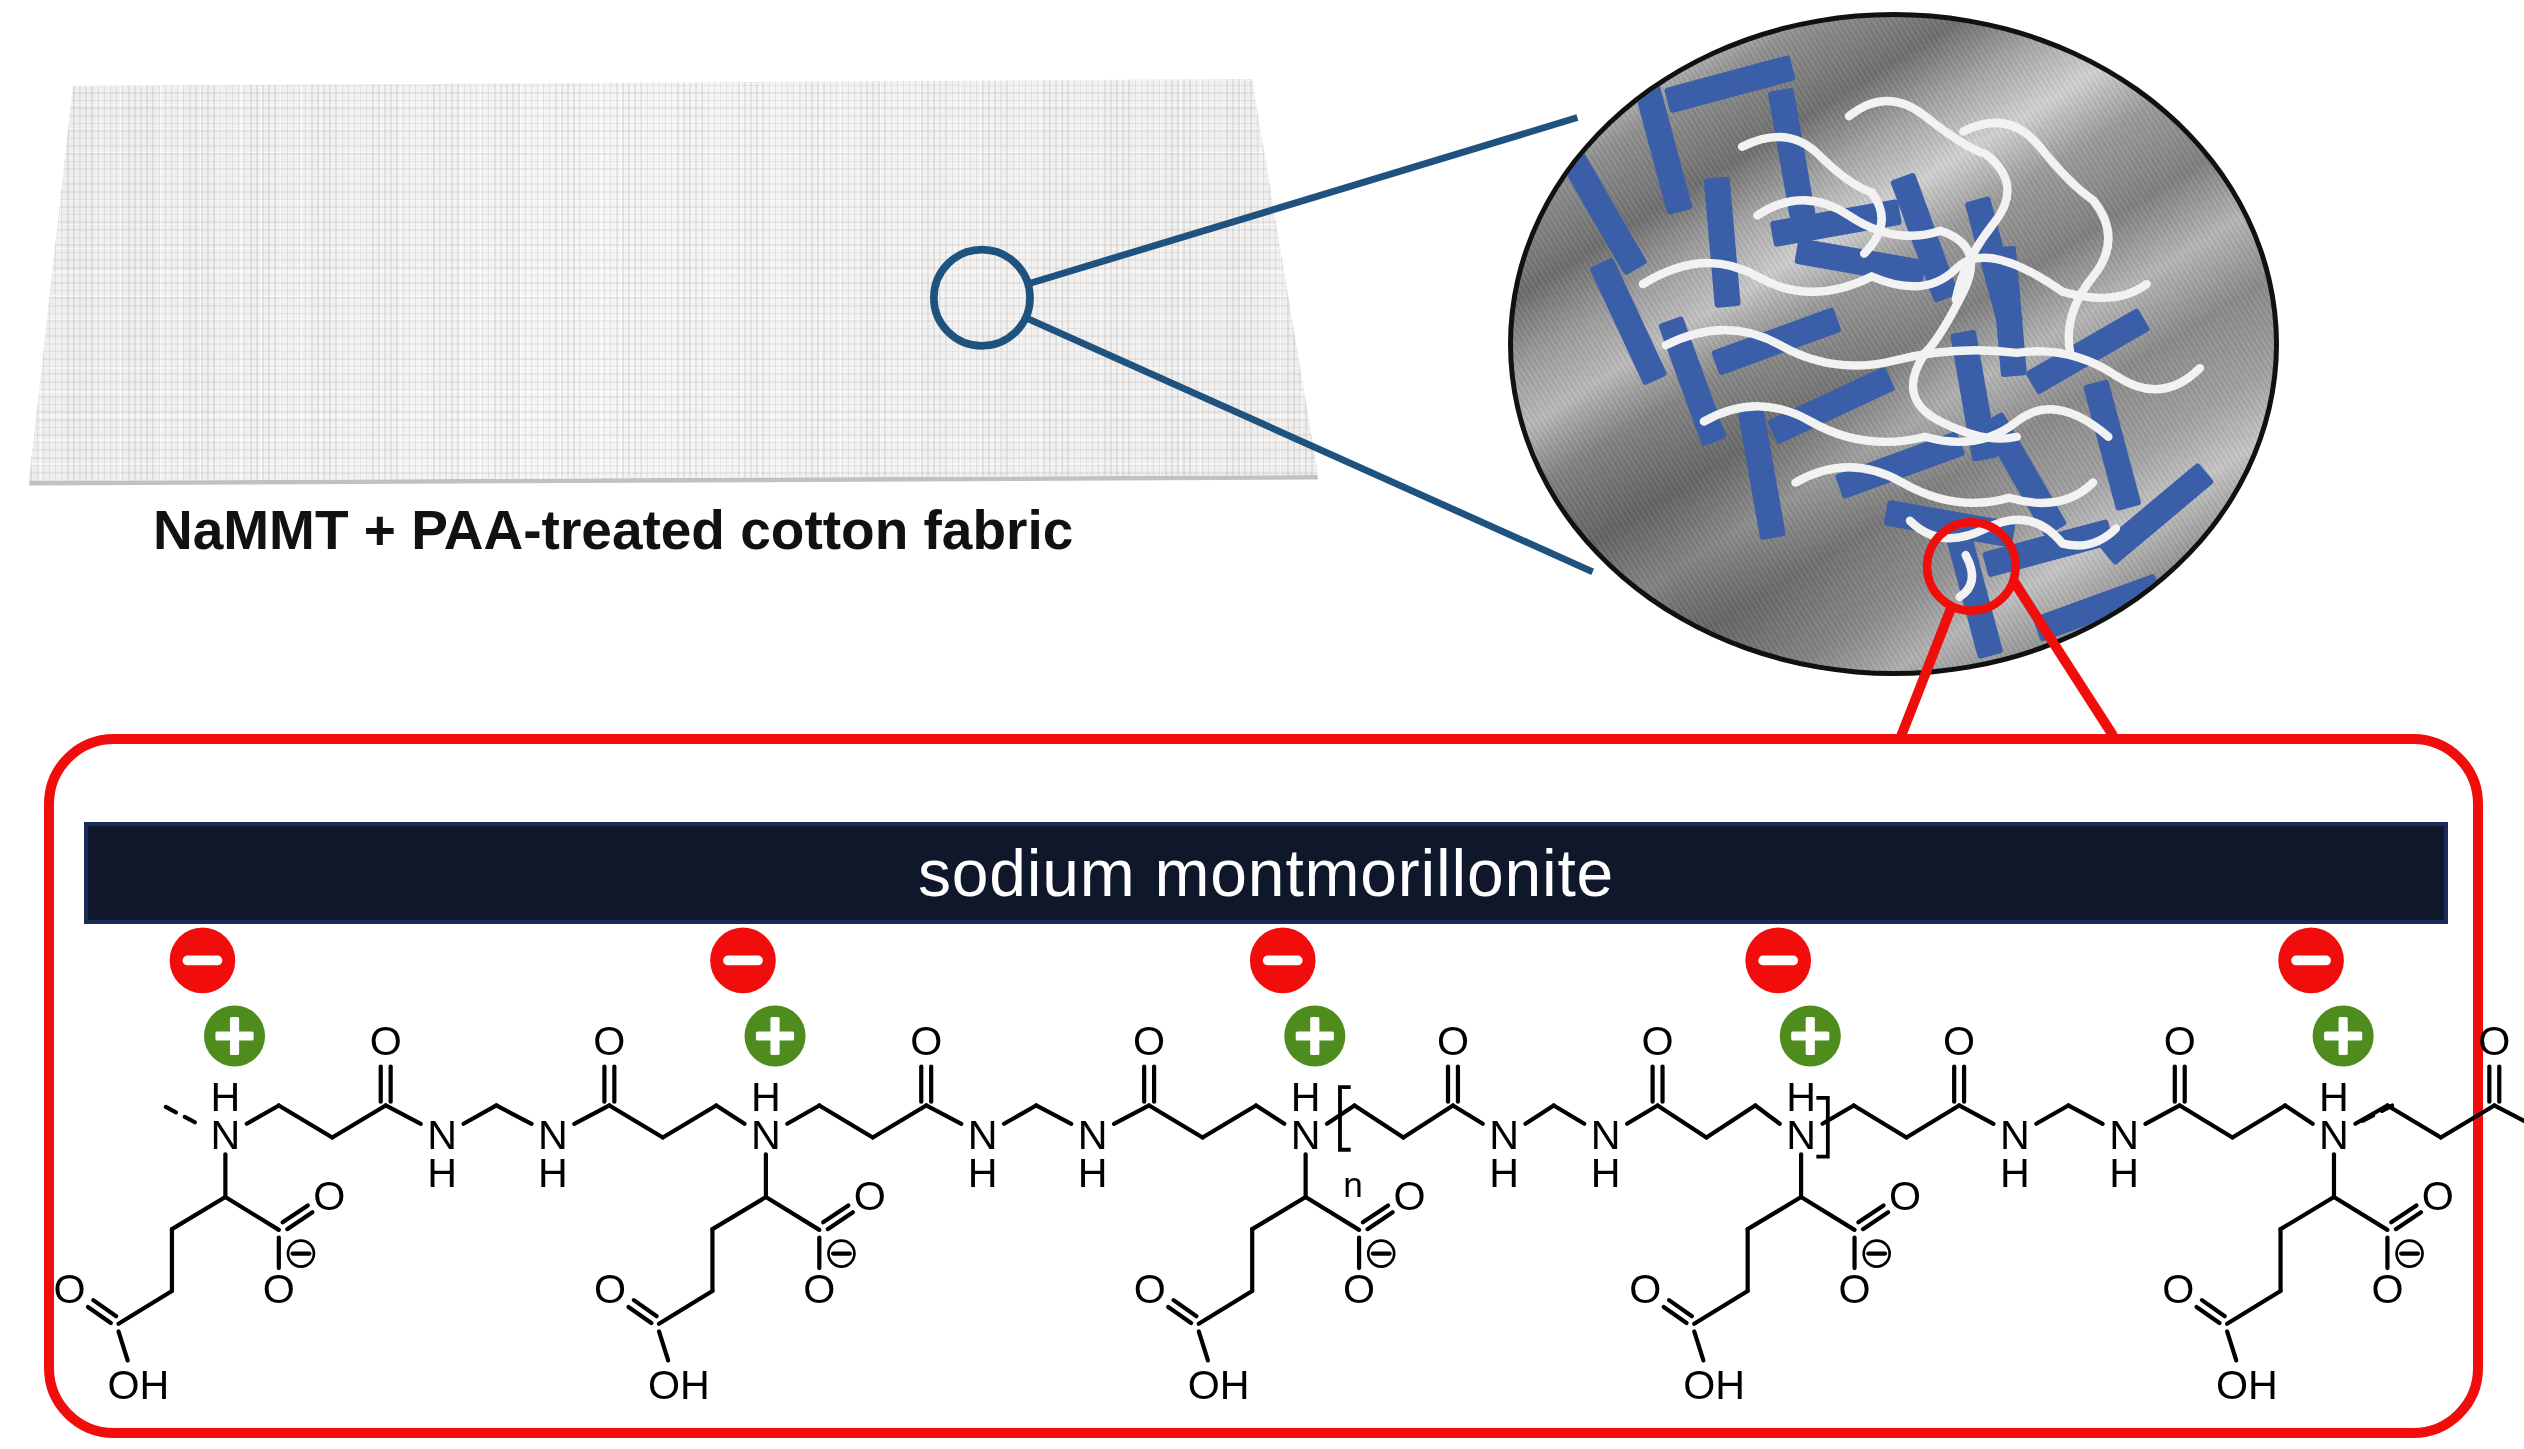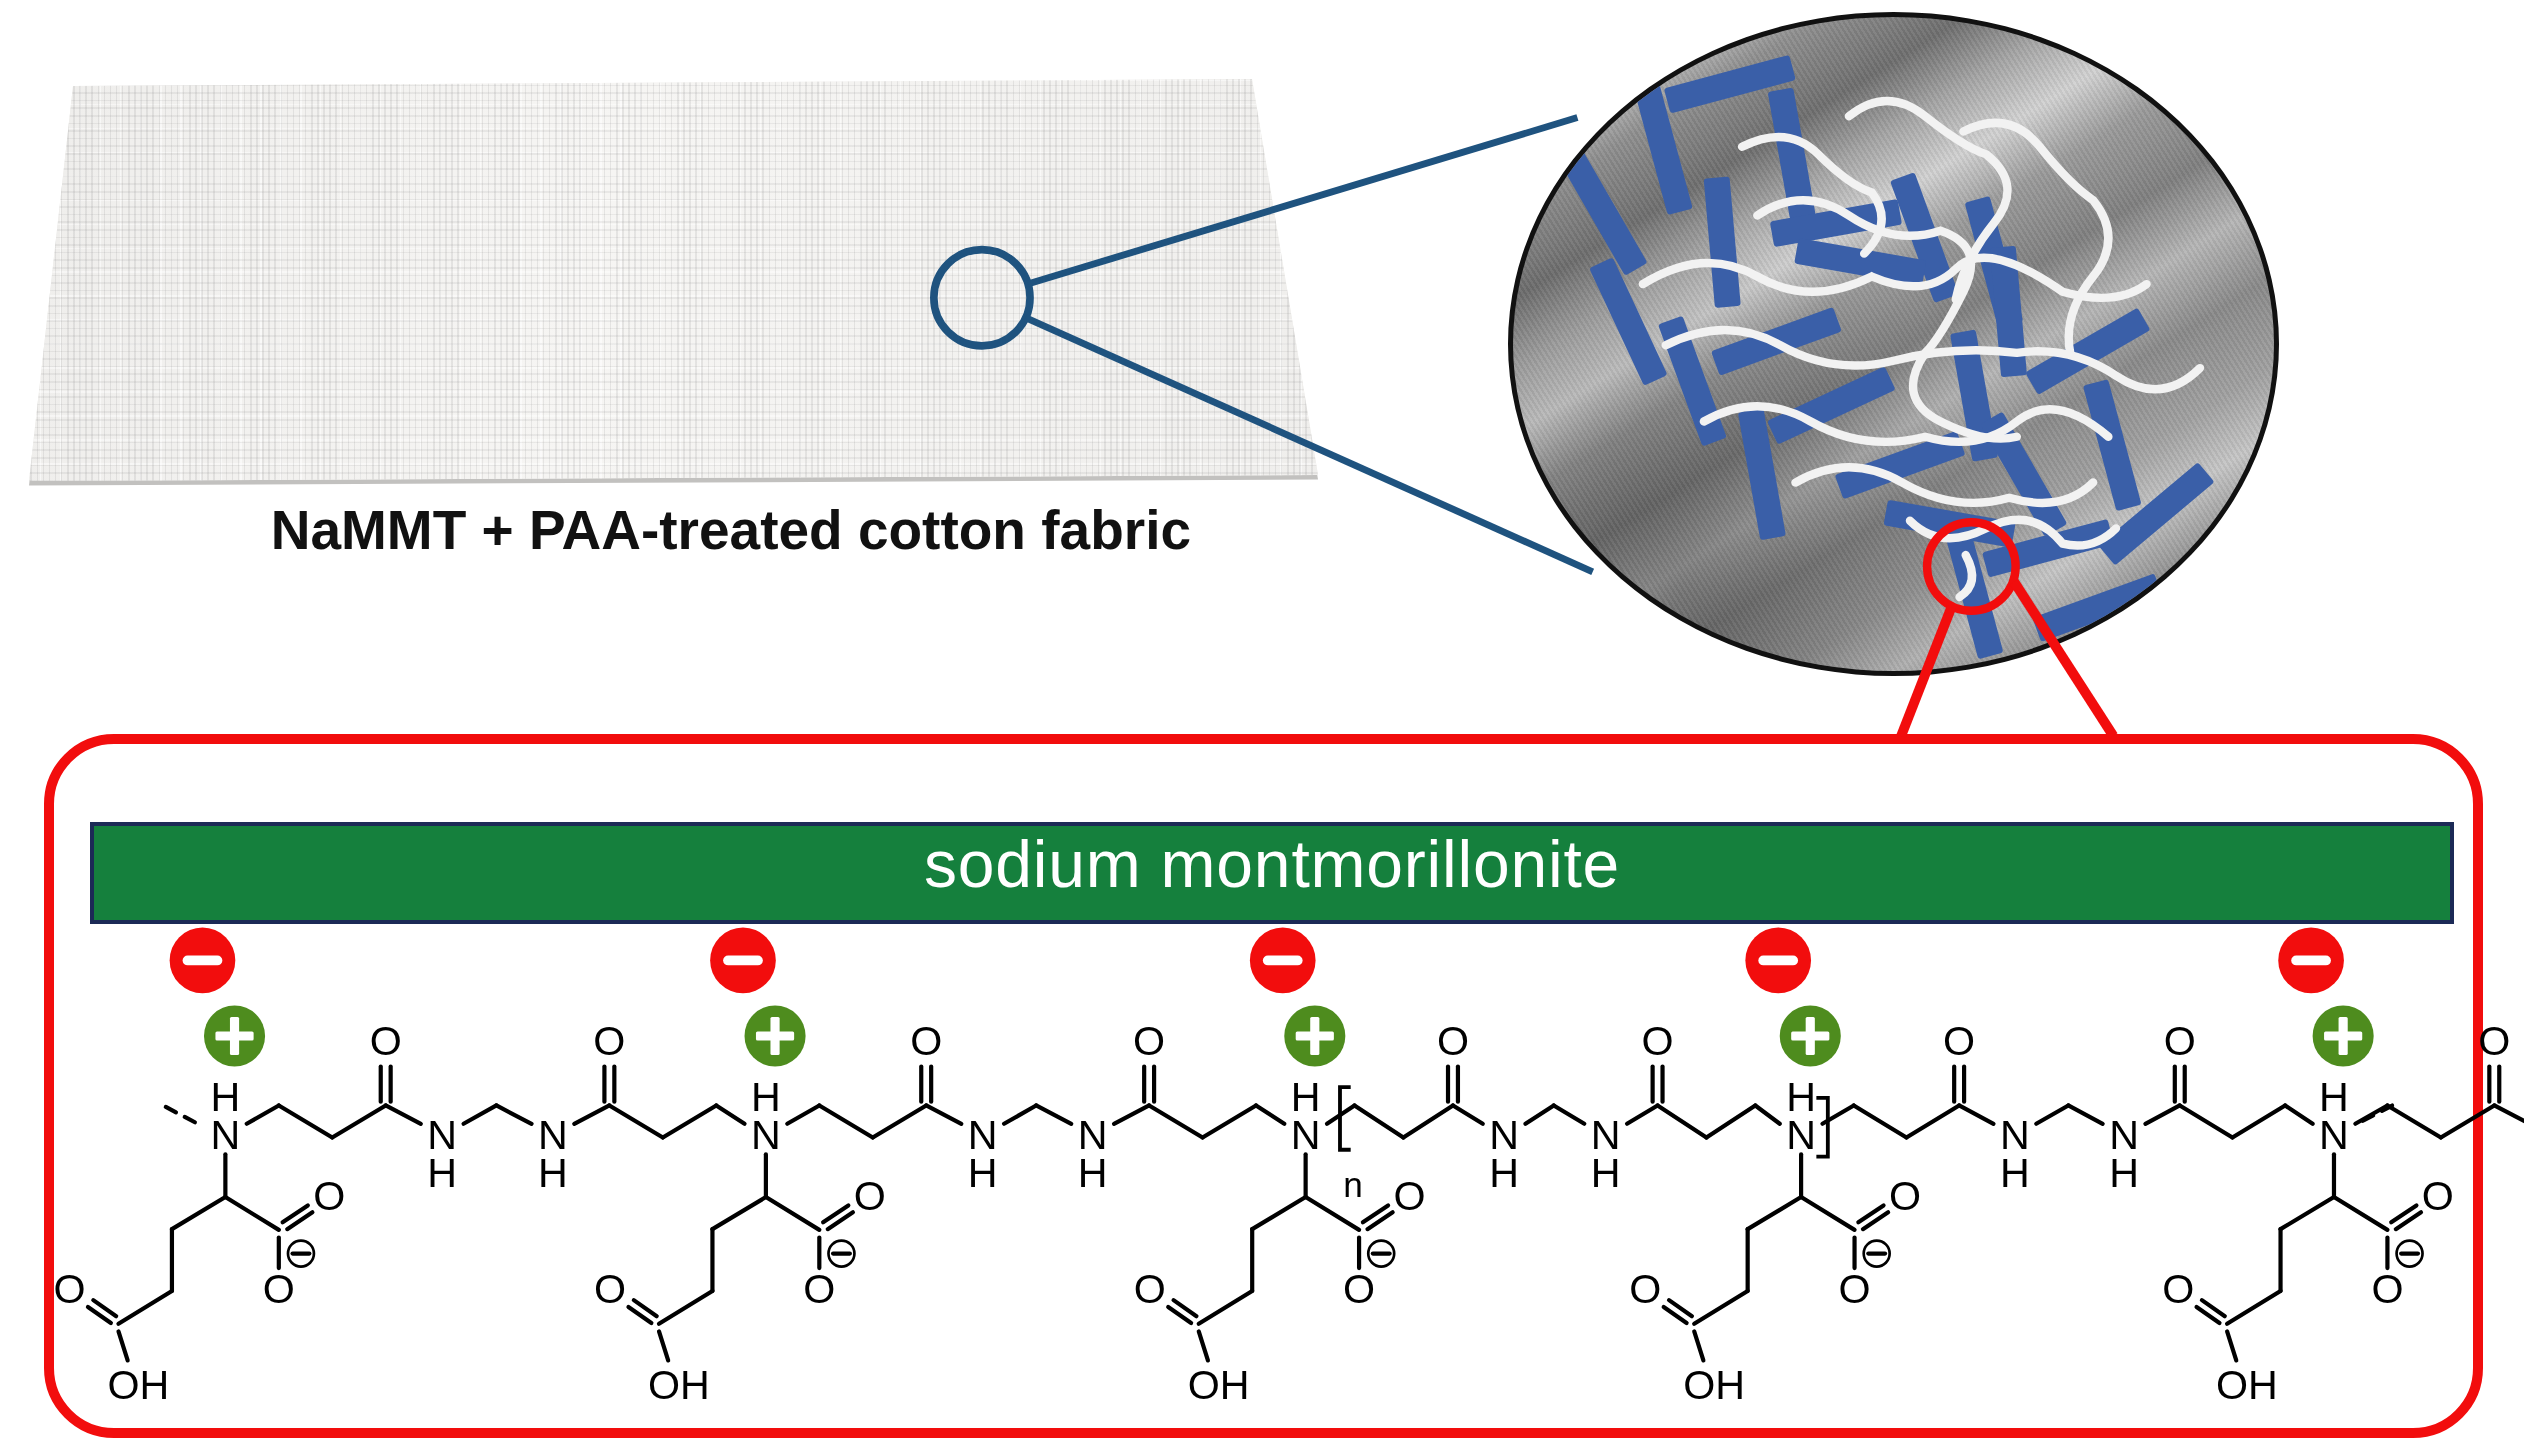--- a/index.html
+++ b/index.html
@@ -12,42 +12,42 @@
     background:#c2c1bf;}
   .fabric{position:absolute;left:0;top:0;width:1344px;height:489px;
     clip-path:polygon(73px 86px,1252px 79px,1318px 475px,29px 481px);
     background-color:#f3f2f0;
     background-image:
       repeating-linear-gradient(90deg, rgba(110,110,112,.13) 0 1.5px, transparent 1.5px 6.1px),
       repeating-linear-gradient(0deg,  rgba(110,110,112,.10) 0 1.5px, transparent 1.5px 7.6px),
       repeating-linear-gradient(90deg, rgba(255,255,255,.55) 0 1.5px, transparent 1.5px 20px),
       repeating-linear-gradient(0deg,  rgba(255,255,255,.45) 0 1.5px, transparent 1.5px 24px),
       linear-gradient(100deg,#eeedeb 0%,#f6f5f3 45%,#efeeec 100%);}
-  .fabric-label{position:absolute;left:153px;top:498px;width:1038px;text-align:right;
+  .fabric-label{position:absolute;left:153px;top:498px;width:1038px;text-align:left;
     font-size:55px;font-weight:700;color:#111;letter-spacing:0;}
 
   
   .sem{position:absolute;left:1508px;top:11.5px;width:771px;height:664px;border-radius:50%;
     border:5.3px solid #111;box-sizing:border-box;overflow:hidden;
     background-image:
       repeating-linear-gradient(58deg, rgba(255,255,255,.05) 0 2.3px, rgba(0,0,0,.05) 2.3px 4.6px),
       radial-gradient(ellipse at 22% 88%, rgba(0,0,0,.30), rgba(0,0,0,0) 45%),
       linear-gradient(148deg,#7c7c7c 0%,#9a9a9a 6%,#c9c9c9 11%,#8f8f8f 17%,#6f6f6f 25%,
         #a6a6a6 31%,#d2d2d2 37%,#9b9b9b 43%,#808080 51%,#b6b6b6 58%,#8a8a8a 65%,
         #a1a1a1 73%,#c6c6c6 79%,#868686 87%,#989898 100%);}
   .sem svg{position:absolute;left:0;top:0;}
 
   
   .overlay{position:absolute;left:0;top:0;pointer-events:none;}
 
   
   .panel{position:absolute;left:44px;top:734px;width:2439px;height:704px;box-sizing:border-box;
     border:10.7px solid #f20d0d;border-radius:70px;background:#ffffff;}
-  .clay-bar{position:absolute;left:90px;top:822px;width:2364px;height:102px;box-sizing:border-box;
-    background:#15803d;border:4.6px solid #1c2a56;display:flex;justify-content:center;}
+  .clay-bar{position:absolute;left:84px;top:822px;width:2364px;height:102px;box-sizing:border-box;
+    background:#0f172a;border:4.6px solid #1c2a56;display:flex;align-items:center;justify-content:center;}
   .clay-bar span{color:#ffffff;font-size:66px;font-weight:400;letter-spacing:0.8px;}
 
   .structure{position:absolute;left:0;top:0;}
   text.atom{font-family:"Liberation Sans",sans-serif;font-size:54px;fill:#000;}
   text.sub-n{font-family:"Liberation Sans",sans-serif;font-size:46px;fill:#000;}
 </style>
 </head>
 <body>
 
 <div class="page">

